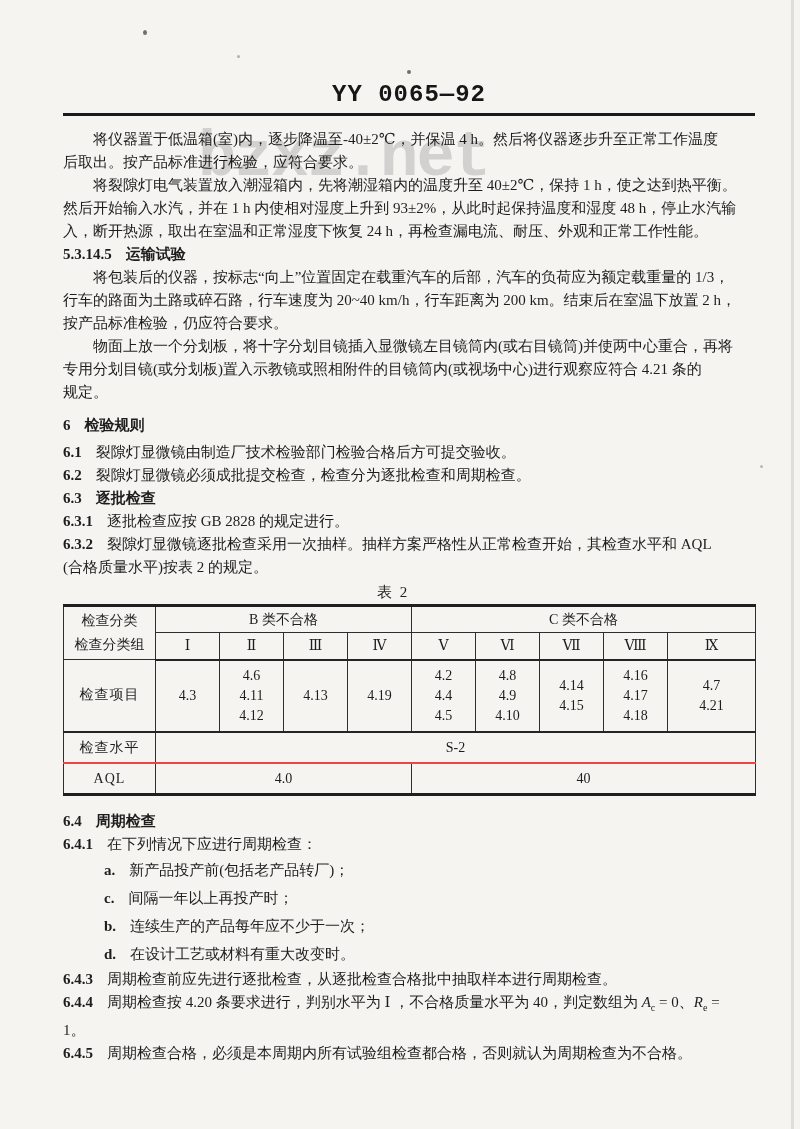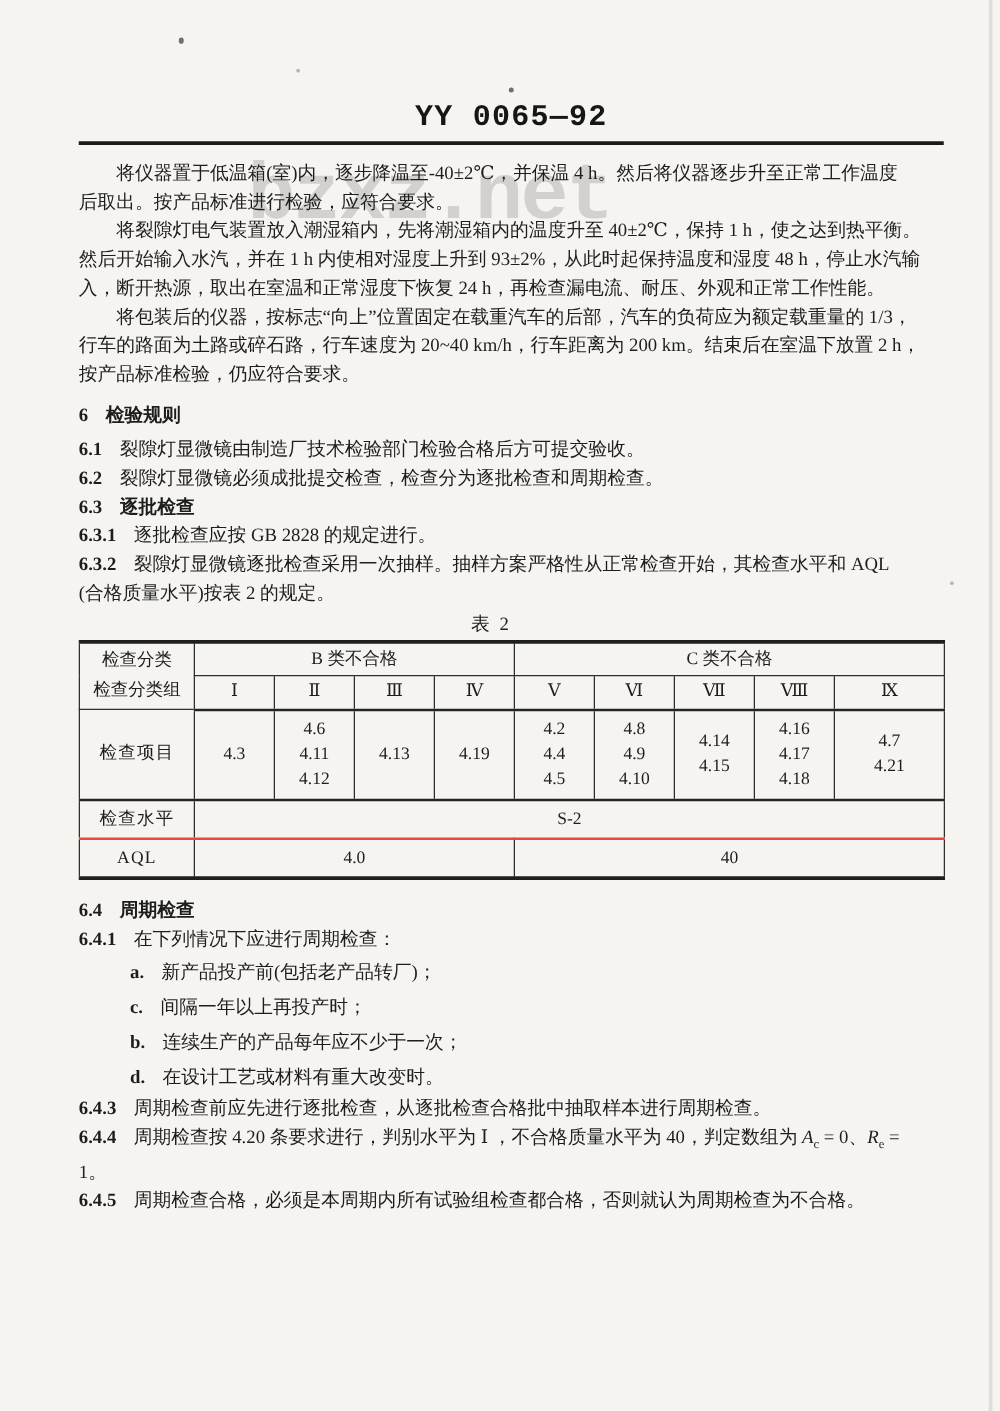--- a/index.html
+++ b/index.html
@@ -73,26 +73,30 @@
     <div class="head-rule"></div>
 
     <p class="para">将仪器置于低温箱(室)内，逐步降温至-40±2℃，并保温 4 h。然后将仪器逐步升至正常工作温度
 后取出。按产品标准进行检验，应符合要求。</p>
 
 
     <p class="para">将裂隙灯电气装置放入潮湿箱内，先将潮湿箱内的温度升至 40±2℃，保持 1 h，使之达到热平衡。
 然后开始输入水汽，并在 1 h 内使相对湿度上升到 93±2%，从此时起保持温度和湿度 48 h，停止水汽输
 入，断开热源，取出在室温和正常湿度下恢复 24 h，再检查漏电流、耐压、外观和正常工作性能。</p>
 
+    <p class="hclause"><span class="cnum">5.3.14.5</span><span>运输试验</span></p>
 
     <p class="para">将包装后的仪器，按标志“向上”位置固定在载重汽车的后部，汽车的负荷应为额定载重量的 1/3，
 行车的路面为土路或碎石路，行车速度为 20~40 km/h，行车距离为 200 km。结束后在室温下放置 2 h，
 按产品标准检验，仍应符合要求。</p>
 
 
+    <p class="para">物面上放一个分划板，将十字分划目镜插入显微镜左目镜筒内(或右目镜筒)并使两中心重合，再将
+专用分划目镜(或分划板)置入示教镜或照相附件的目镜筒内(或视场中心)进行观察应符合 4.21 条的
+规定。</p>
 
     <p class="hclause h6"><span class="cnum">6</span><span>检验规则</span></p>
 
     <p class="clause"><span class="cnum">6.1</span><span>裂隙灯显微镜由制造厂技术检验部门检验合格后方可提交验收。</span></p>
 
     <p class="clause"><span class="cnum">6.2</span><span>裂隙灯显微镜必须成批提交检查，检查分为逐批检查和周期检查。</span></p>
 
     <p class="hclause"><span class="cnum">6.3</span><span>逐批检查</span></p>
 
     <p class="clause"><span class="cnum">6.3.1</span><span>逐批检查应按 GB 2828 的规定进行。</span></p>

